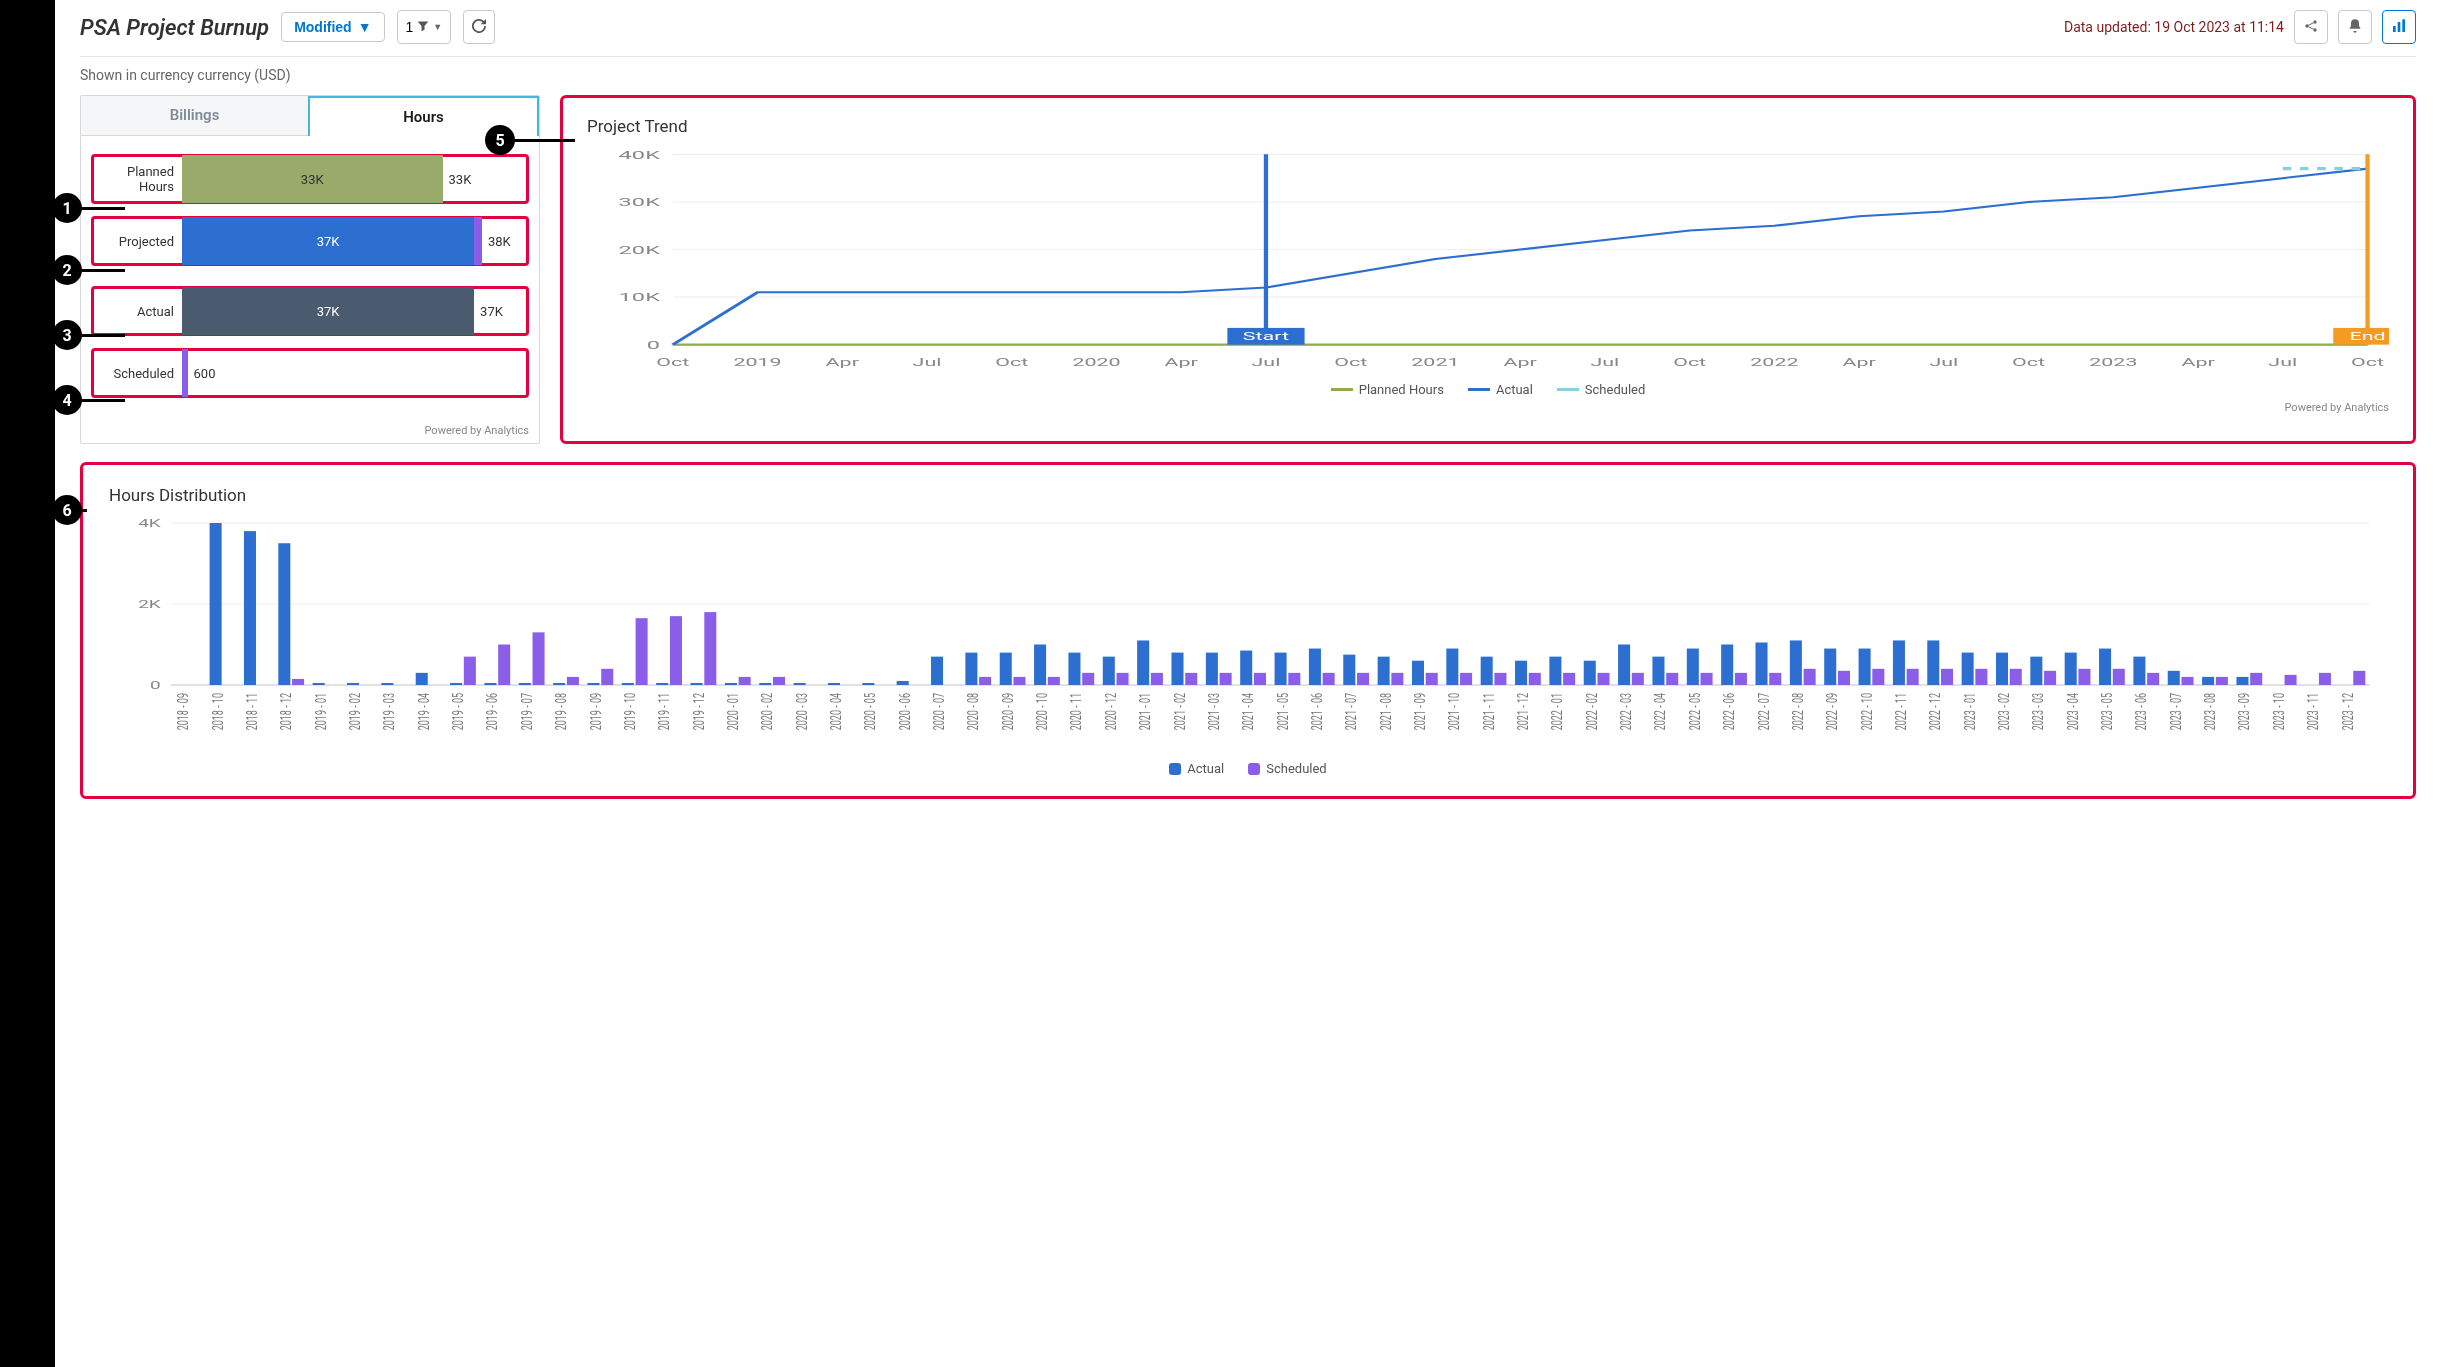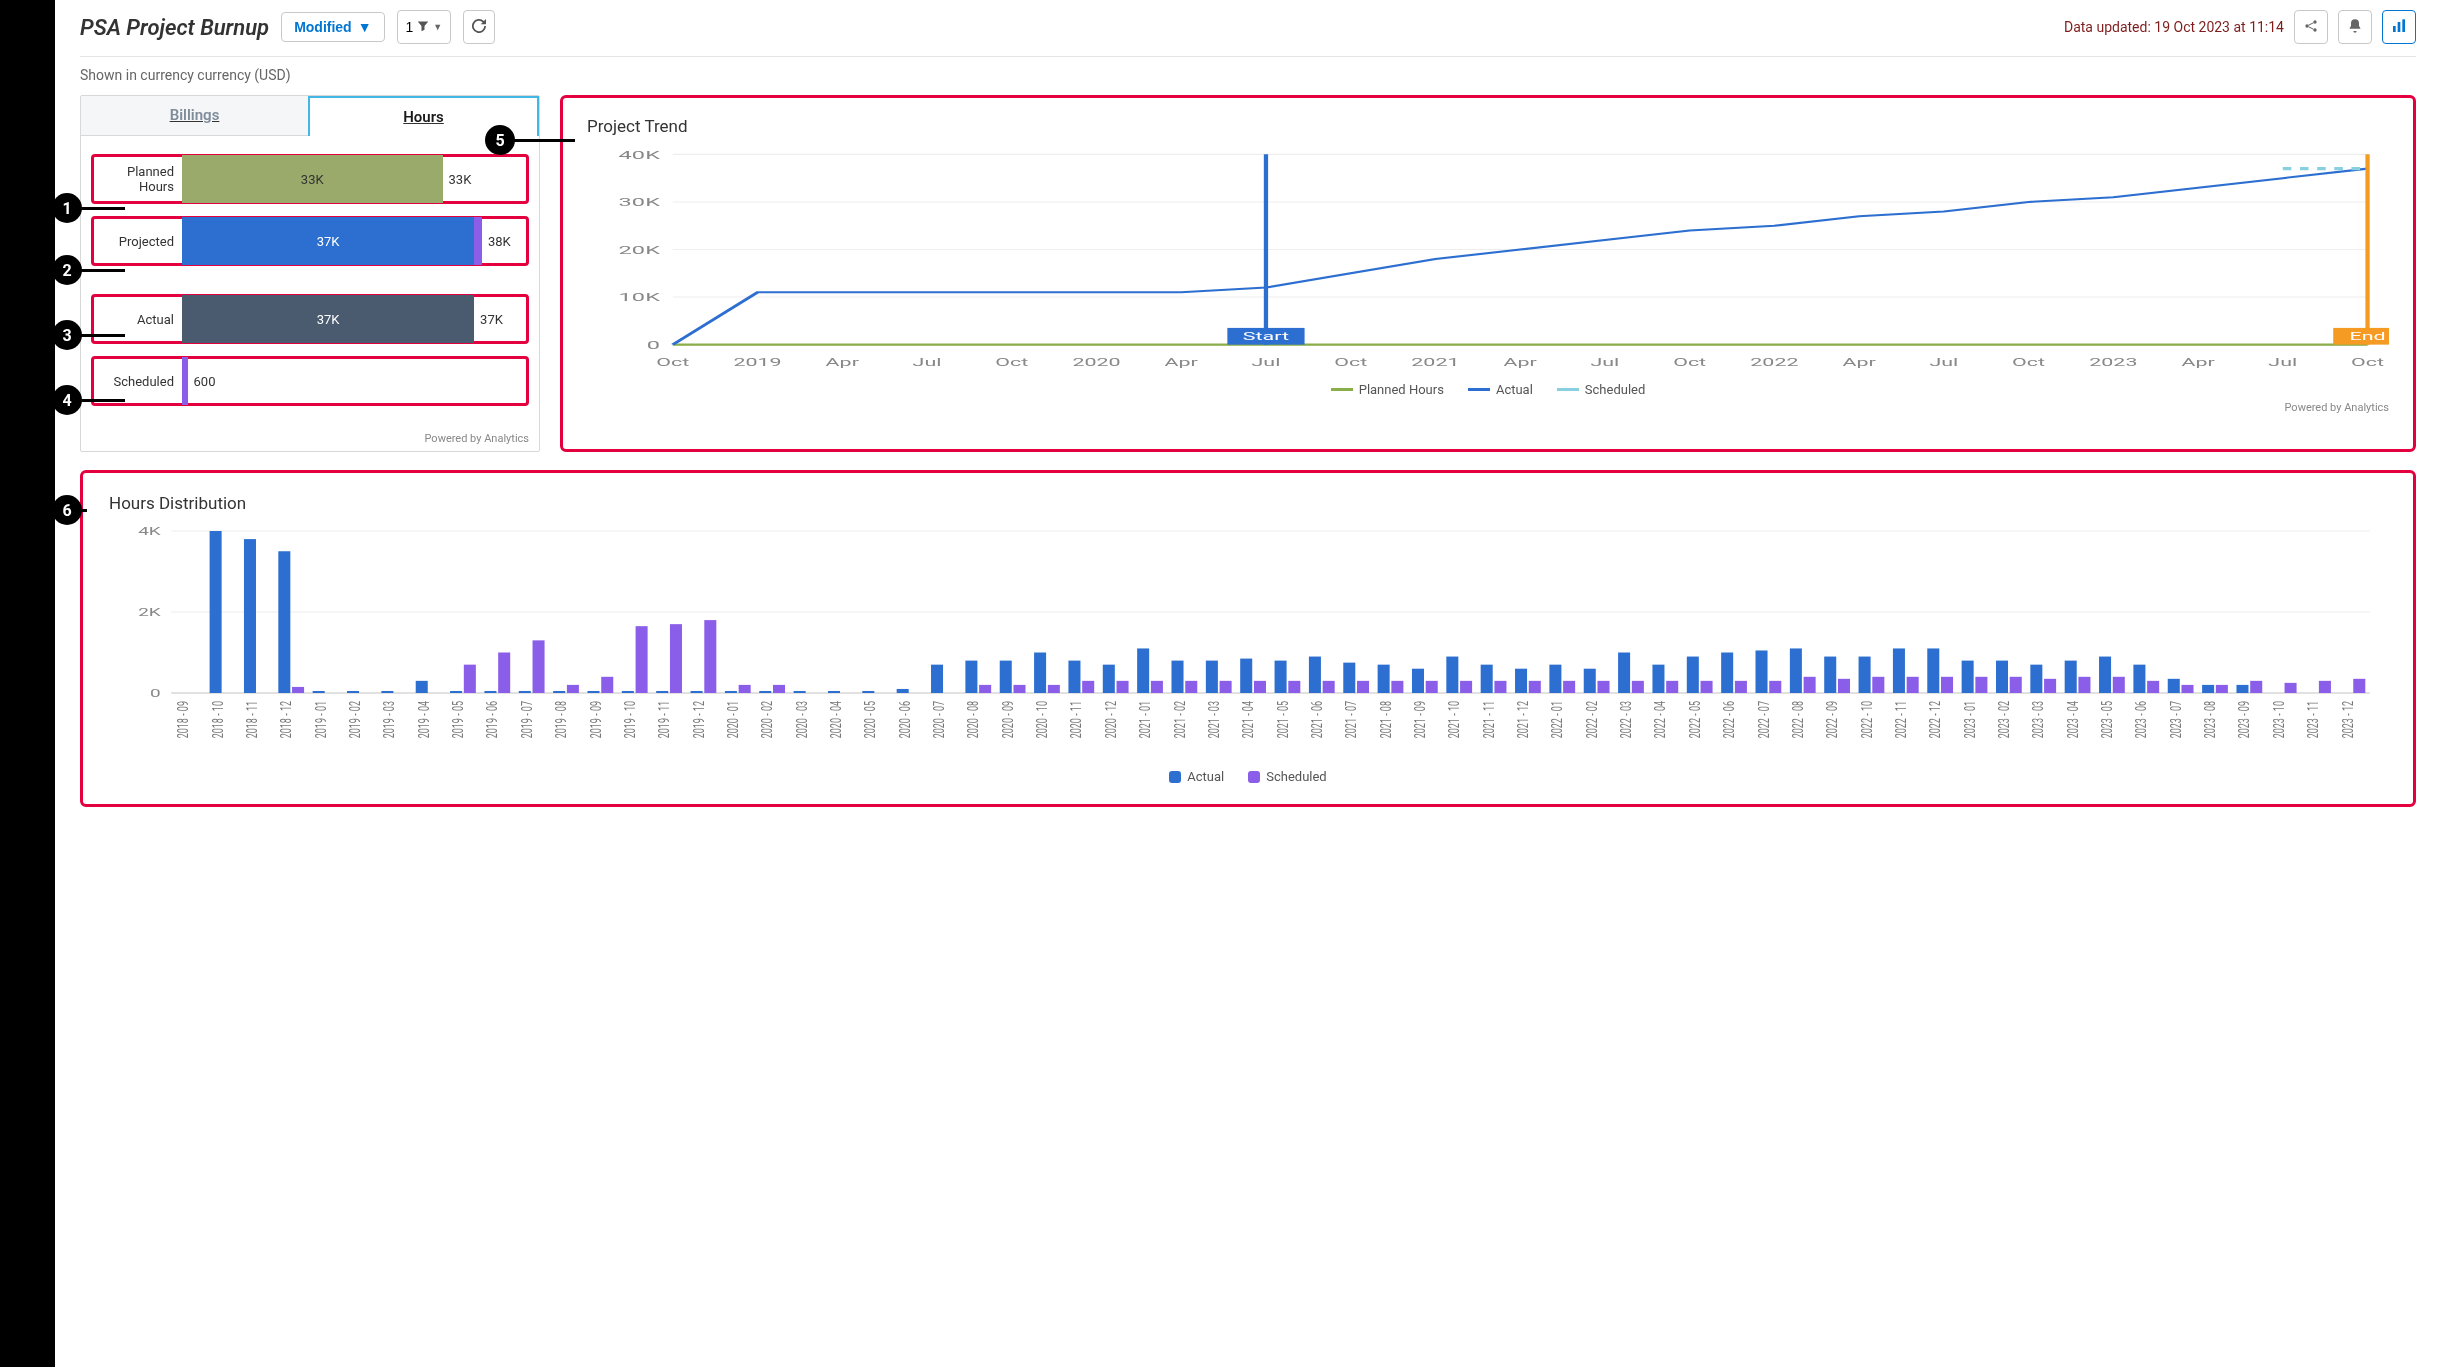--- a/index.html
+++ b/index.html
@@ -28,21 +28,21 @@
 .segmented button { border: none; padding: 10px 24px; font-size: 15px; background: #fff; cursor: pointer; color: #0176d3; }
 .segmented button.active { background: #0176d3; color: #fff; }
 .gear-btn { border: 1px solid #e5e5e5; border-radius: 4px; width: 34px; height: 34px; display: inline-flex; align-items: center; justify-content: center; background: #f4f4f4; cursor: pointer; color: #888; }
 
 
 .content-top { display: flex; gap: 20px; align-items: stretch; }
 .card { border: 1px solid #d8d8d8; border-radius: 2px; background: #fff; position: relative; }
 .card-left { width: 460px; flex-shrink: 0; }
 .card-right { flex: 1; border: 3px solid #e4003f; border-radius: 6px; padding: 18px 24px; }
 
-.tabs { display: flex; text-decoration: underline; }
+.tabs { display: flex; }
 .tab { flex: 1; text-align: center; padding: 10px; font-size: 15px; font-weight: 600; border-bottom: 1px solid #d8d8d8; cursor: pointer; }
 .tab.inactive { background: #f4f6f8; color: #7f8c9a; }
 .tab.active { border: 2px solid #42b7e6; border-bottom: none; color: #1a1a1a; }
 
 .bars-area { padding: 18px 10px 8px 10px; }
 .bar-row { display: flex; align-items: center; height: 50px; position: relative; }
 .bar-row.highlighted { border: 3px solid #e4003f; border-radius: 4px; }
 .bar-label { width: 88px; font-size: 13px; text-align: right; padding-right: 8px; color: #333; }
 .bar-track { flex: 1; position: relative; height: 50px; display: flex; align-items: center; }
 .bar-fill { height: 48px; display: flex; align-items: center; justify-content: center; font-size: 13px; color: #333; }
@@ -147,21 +147,21 @@
           <div class="tab active">Hours</div>
         </div>
         <div class="bars-area" id="bars-area">
             <div class="bar-row highlighted" style="margin-bottom: 12px;">
               <div class="bar-label">Planned Hours</div>
               <div class="bar-track">
                 <div class="bar-fill" style="width:260.5263157894737px;background:#9aaa6a;color:#333">33K</div>
                 <span class="bar-suffix">33K</span>
               </div>
             </div>
-            <div class="bar-row highlighted" style="margin-bottom: 28px;">
+            <div class="bar-row highlighted" style="margin-bottom: 20px;">
               <div class="bar-label">Projected</div>
               <div class="bar-track">
                 <div class="bar-fill" style="width:292.10526315789474px;background:#2d6fd0;color:#fff">37K</div>
                 <div class="bar-fill" style="width:7.894736842105263px;background:#8a5ee8"></div>
                 <span class="bar-suffix">38K</span>
               </div>
             </div>
             <div class="bar-row highlighted" style="margin-bottom: 12px;">
               <div class="bar-label">Actual</div>
               <div class="bar-track">

